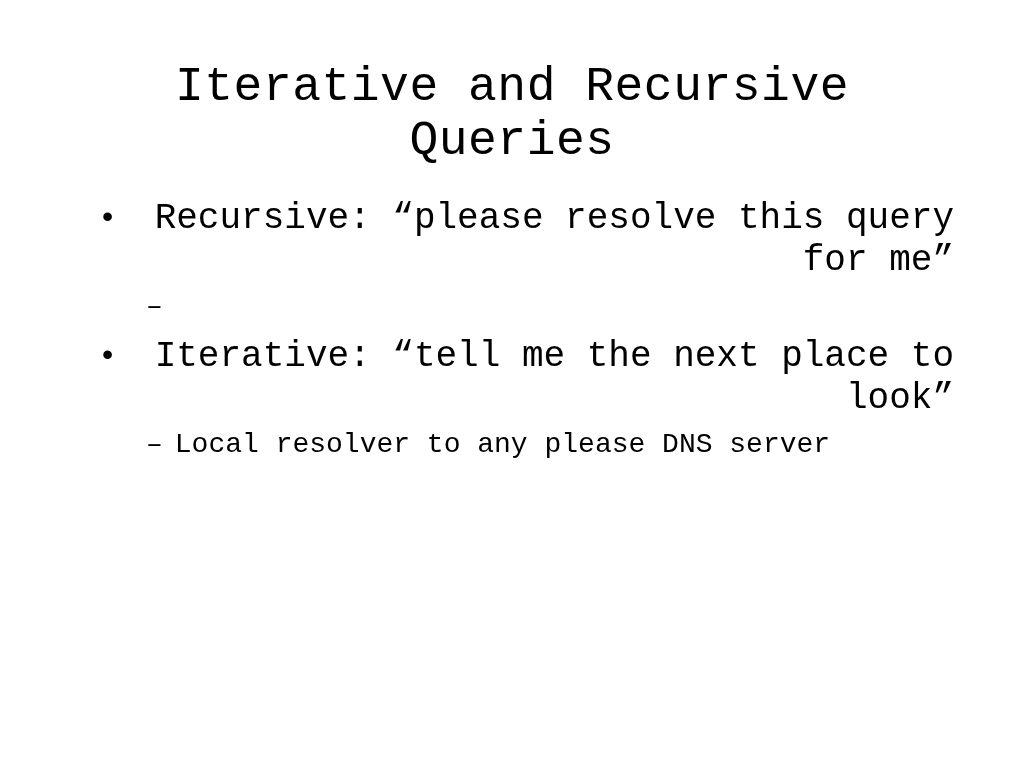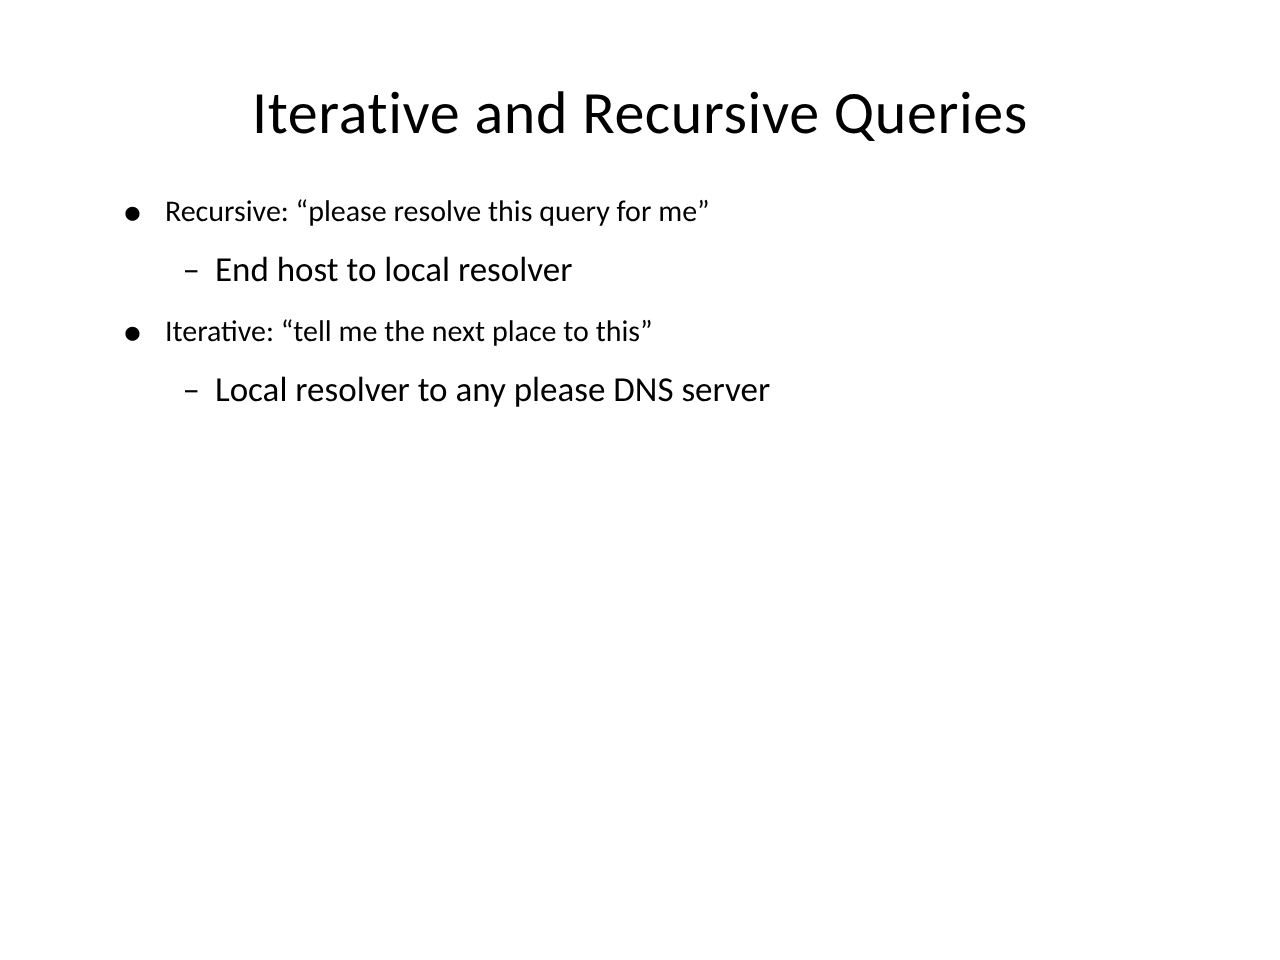--- a/index.html
+++ b/index.html
@@ -1,18 +1,19 @@
 <!DOCTYPE html>
 <html><head>
   <meta charset="utf-8">
   <style>
     * {
       margin: 0;
       padding: 0;
       box-sizing: border-box;
+      font-family: Liberation Mono, monospace;
     }
     body {
       width: 1024px;
       height: 768px;
       background: #ffffff;
       font-family: Calibri, "Segoe UI", Arial, sans-serif;
       color: #000000;
       padding: 60px 70px 40px 70px;
       overflow: hidden;
     }
@@ -31,22 +32,23 @@
       align-items: flex-start;
       margin-bottom: 6px;
     }
     .bullet-dot {
       font-size: 32px;
       line-height: 42px;
       margin-right: 18px;
       flex-shrink: 0;
     }
     .bullet-text {
-      font-size: 24px;
+      font-size: 36px;
       line-height: 42px;
+      text-align: right;
     }
     .sub-bullet-item {
       display: flex;
       align-items: flex-start;
       margin-left: 48px;
       margin-bottom: 10px;
     }
     .sub-bullet-dash {
       font-size: 28px;
       line-height: 38px;
@@ -64,25 +66,24 @@
 <h1 class="slide-title">Iterative and Recursive Queries</h1>
 
 <div class="content">
 
   <div class="bullet-item">
     <span class="bullet-dot">•</span>
     <span class="bullet-text">Recursive: “please resolve this query for me”</span>
   </div>
   <div class="sub-bullet-item">
     <span class="sub-bullet-dash">–</span>
-    <span class="sub-bullet-text">End host to local resolver</span>
   </div>
 
   <div class="bullet-item">
     <span class="bullet-dot">•</span>
-    <span class="bullet-text">Iterative: “tell me the next place to this”</span>
+    <span class="bullet-text">Iterative: “tell me the next place to look”</span>
   </div>
   <div class="sub-bullet-item">
     <span class="sub-bullet-dash">–</span>
     <span class="sub-bullet-text">Local resolver to any please DNS server</span>
   </div>
 
 </div>
 
 </body></html>

